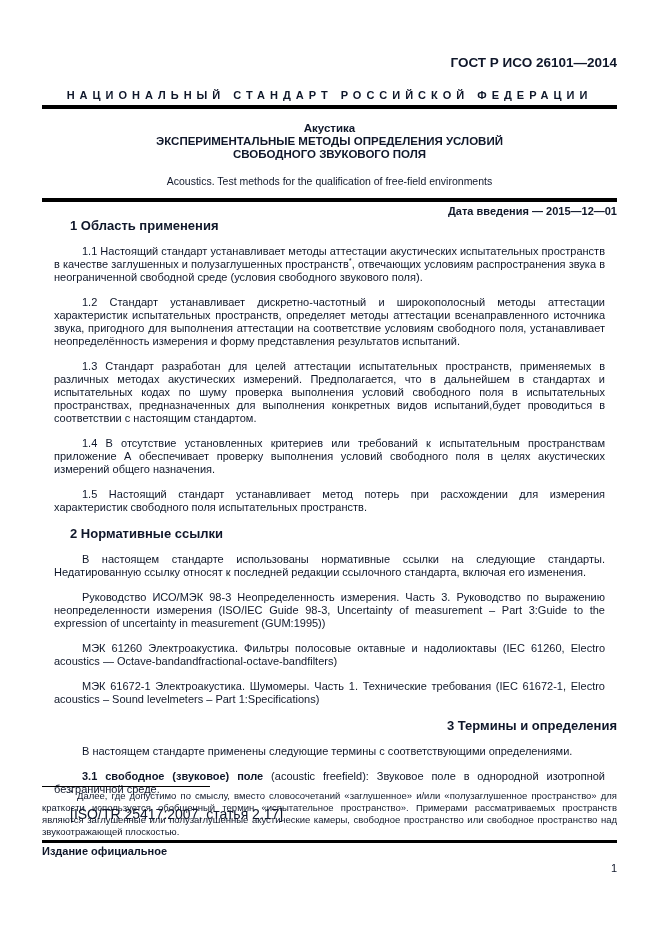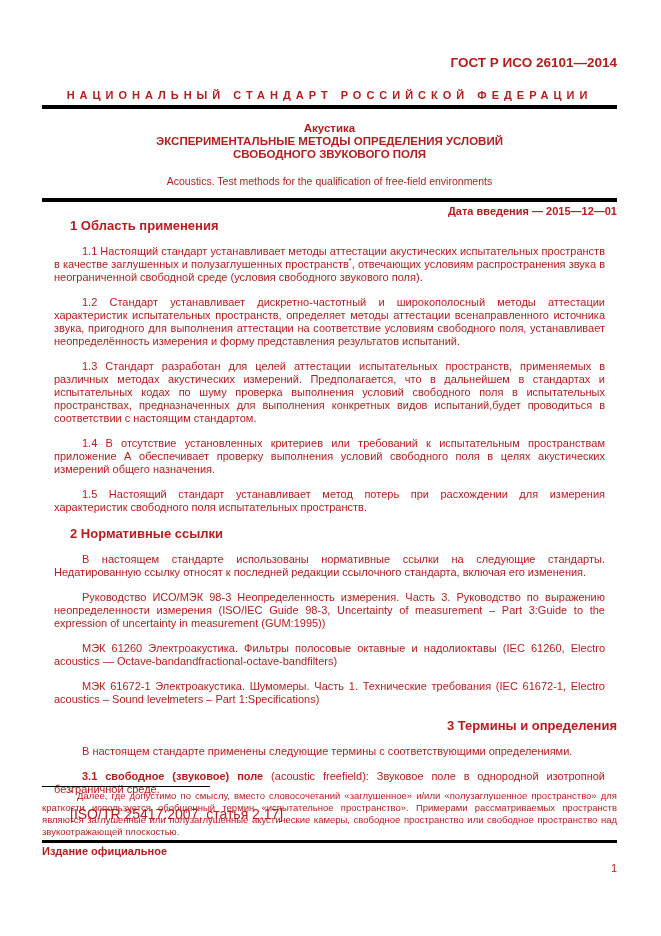--- a/index.html
+++ b/index.html
@@ -4,21 +4,21 @@
 <style>
   html, body { margin: 0; padding: 0; background: #ffffff; }
   .page {
     position: relative;
     width: 661px;
     height: 936px;
     background: #ffffff;
     box-sizing: border-box;
     padding: 55px 44px 0 42px;
     font-family: "Liberation Sans", "DejaVu Sans", sans-serif;
-    color: #b91c1c;
+    color: #0f172a;
     overflow: hidden;
   }
   .doc-code {
     text-align: right;
     font-weight: bold;
     font-size: 13.5px;
     line-height: 16px;
   }
   .std-type {
     margin-top: 18px;

